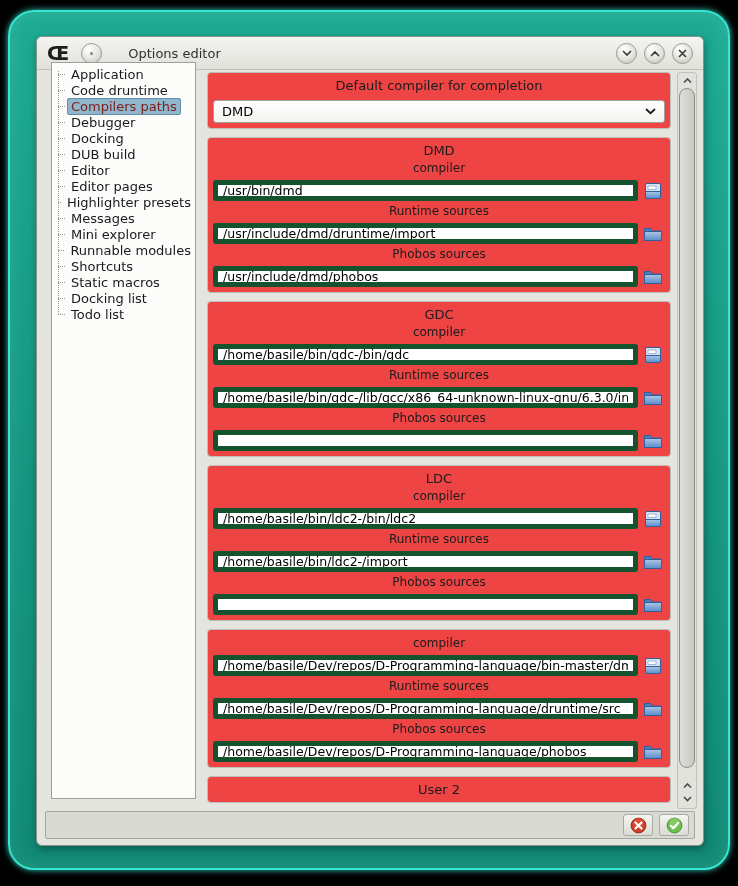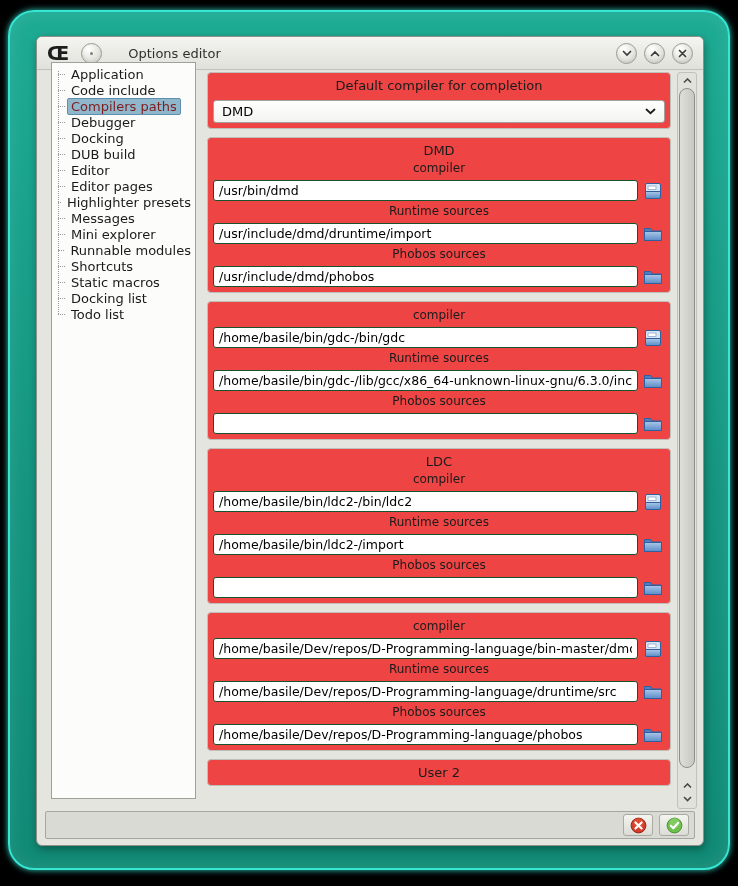--- a/index.html
+++ b/index.html
@@ -65,21 +65,21 @@
   .combobox{
     height:23px;margin-top:7px;background:linear-gradient(#ffffff,#f3f3ef);
     border:1px solid #a2a29c;border-radius:3px;box-sizing:border-box;
     display:flex;align-items:center;justify-content:space-between;
     padding:0 8px;font-size:13px;color:#000;cursor:pointer;
   }
   .field-label{text-align:center;font-size:12px;line-height:13px;color:#1b1b1b;margin-top:4px;}
   .input-row{display:flex;align-items:center;margin-top:5px;}
   .path-input{
     flex:1;min-width:0;height:21px;box-sizing:border-box;
-    border:1px solid #14532d;border-radius:3px;background:#fff;
+    border:5px solid #14532d;border-radius:3px;background:#fff;
     font-family:"DejaVu Sans",sans-serif;font-size:12.5px;color:#000;padding:0 5px;outline:none;
   }
   .icon-btn{width:24px;height:18px;margin-left:3px;display:flex;align-items:center;justify-content:center;cursor:pointer;flex:none;}
   
   .vscroll{
     position:absolute;left:640px;top:35px;width:20px;height:737px;box-sizing:border-box;
     background:#e2e2dc;border:1px solid #c2c2bc;border-radius:3px;
   }
   .sb-arrow{position:absolute;left:0;right:0;height:12px;display:flex;align-items:center;justify-content:center;cursor:pointer;}
   .sb-top{top:2px;}
@@ -142,21 +142,21 @@
     </div>
 
     <div class="sidebar">
       <div class="sidebar-list">
           <div class="tree-item">
     <span class="stub"></span>
     <span class="label">Application</span>
   </div>
           <div class="tree-item">
     <span class="stub"></span>
-    <span class="label">Code include</span>
+    <span class="label">Code druntime</span>
   </div>
           <div class="tree-item selected">
     <span class="stub"></span>
     <span class="label">Compilers paths</span>
   </div>
           <div class="tree-item">
     <span class="stub"></span>
     <span class="label">Debugger</span>
   </div>
           <div class="tree-item">
@@ -260,20 +260,21 @@
         <svg class="ic-folder" width="20" height="16" viewBox="0 0 20 16">
           <path d="M1.5 2.5 h6 l2 2.5 h9 v9.5 h-17 z" fill="#4f7fbe" stroke="#2f5f9e"></path>
           <path d="M1.5 5.5 h17 v9 h-17 z" fill="url(#fold-grad)" stroke="#2f5f9e"></path>
         </svg>
       </span>
     </div>
   </div>
             </div>
   </div>
           <div class="groupbox cgroup">
+    <div class="group-title">GDC</div>
     <div class="group-body">
               <div class="field">
     <div class="field-label">compiler</div>
     <div class="input-row">
       <input class="path-input" type="text" spellcheck="false" value="/home/basile/bin/gdc-/bin/gdc" style="">
       <span class="icon-btn">
         <svg class="ic-open" width="20" height="18" viewBox="0 0 20 18">
           <rect x="2.5" y="1.5" width="15" height="15" rx="1.5" fill="#d7e4f4" stroke="#2f5f9e"></rect>
           <path d="M2.5 9.5 h15 v5.5 a1.5 1.5 0 0 1 -1.5 1.5 h-12 a1.5 1.5 0 0 1 -1.5 -1.5 z" fill="url(#fold-grad)" stroke="#2f5f9e"></path>
           <rect x="5" y="4" width="8" height="3.5" fill="#ffffff" stroke="#8aa8cc" stroke-width="0.8"></rect>

